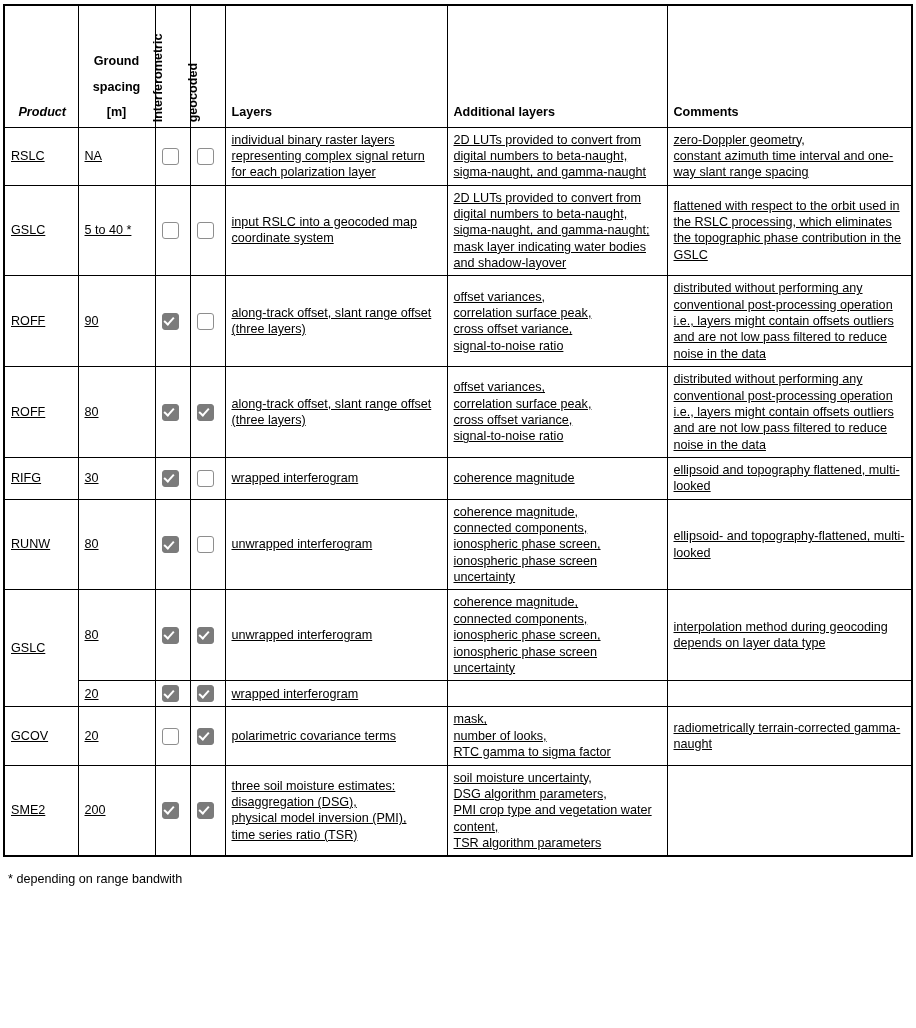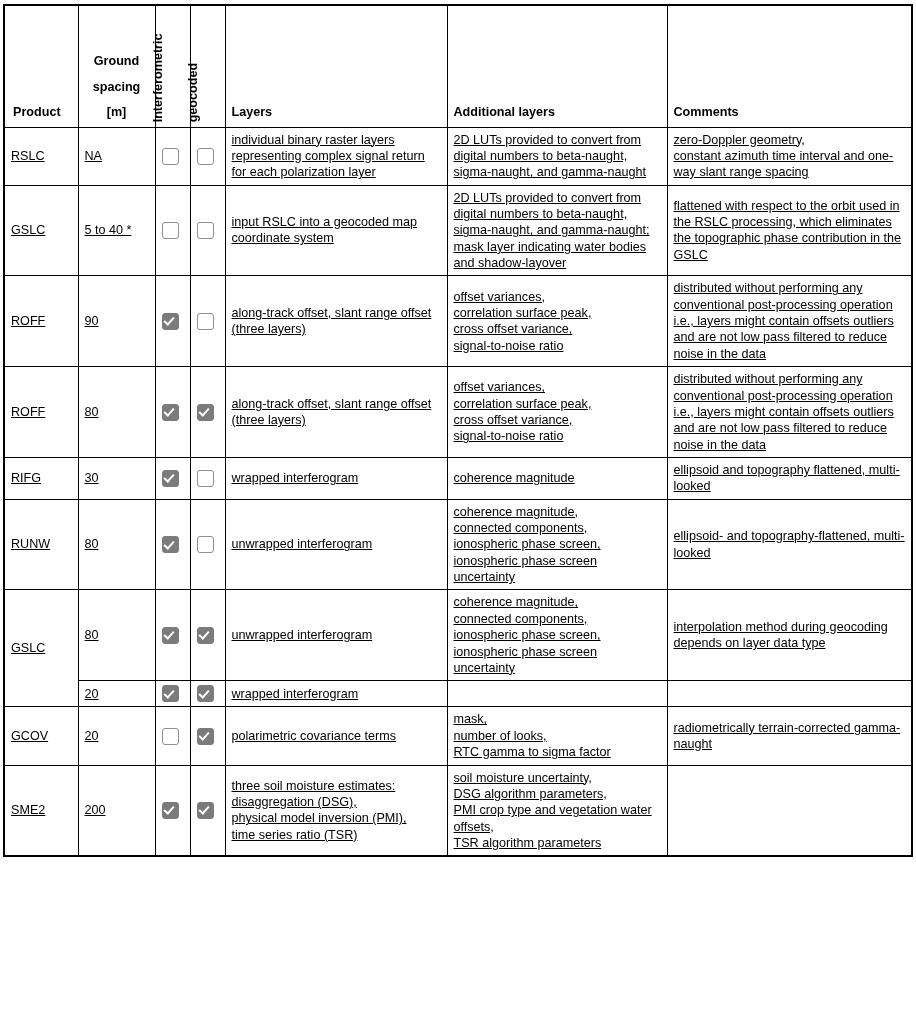--- a/index.html
+++ b/index.html
@@ -54,22 +54,23 @@
     height: 122px;
     vertical-align: bottom;
     font-weight: bold;
     padding-bottom: 6px;
   }
   td.h-product, td.h-spacing {
     text-align: center;
   }
   td.h-product .hlabel {
     display: block;
-    text-align: left;
+    text-align: center;
     padding-left: 2px;
+    font-style: italic;
   }
   td.h-spacing .hlabel {
     display: block;
     text-align: center;
     line-height: 1.22;
     margin-top: 10px;
   }
   td.h-vert {
     padding: 0;
     position: relative;
@@ -402,24 +403,25 @@
           <td class="check-cell"><span class="checkbox checked"><span class="tick"></span></span></td>
           <td class="check-cell"><span class="checkbox checked"><span class="tick"></span></span></td>
           <td class="text-cell">
             <span class="cell-lines">three soil moisture estimates: disaggregation (DSG),
 physical model inversion (PMI),
 time series ratio (TSR)</span>
           </td>
           <td class="text-cell">
             <span class="cell-lines">soil moisture uncertainty,
 DSG algorithm parameters,
-PMI crop type and vegetation water offsets,
+PMI crop type and vegetation water content,
 TSR algorithm parameters</span>
           </td>
           <td class="text-cell">
             <span class="cell-lines"></span>
           </td>
         </tr>
       </tbody>
   </table>
 
+  <div class="footnote">* depending on range bandwith</div>
 
 </div>
 
 </body></html>

